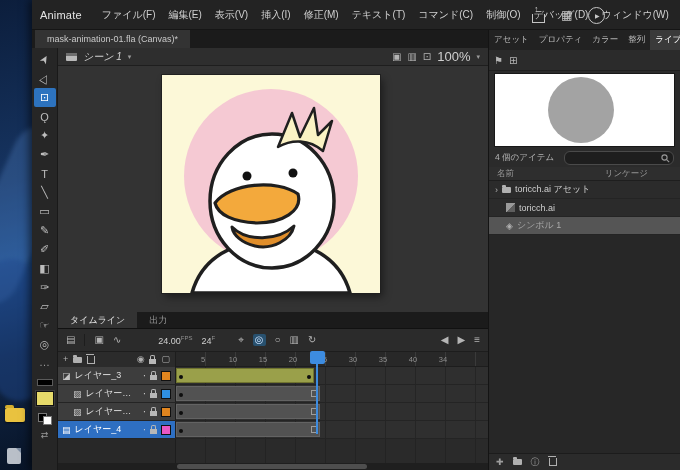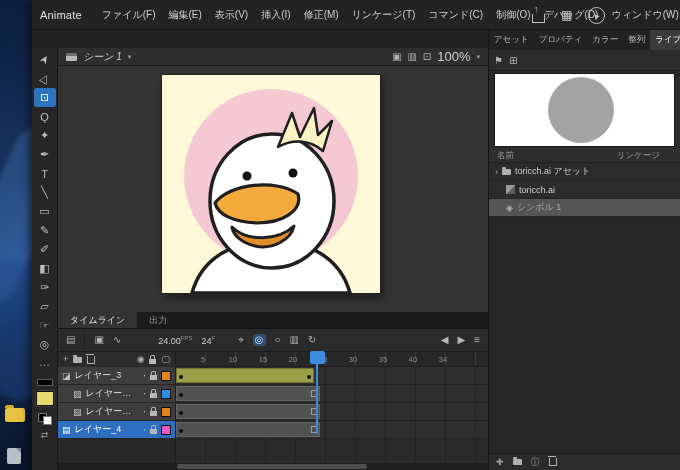--- a/index.html
+++ b/index.html
@@ -116,21 +116,21 @@
   .rp-select{flex:1;height:14px;background:#1f1f1f;border:1px solid #4d4d4d;border-radius:2px;font-size:8.5px;color:#d5d5d5;display:flex;align-items:center;padding:0 5px;white-space:nowrap;overflow:hidden;}
   .rp-select .chev{margin-left:auto;}
   .rp-ic{font-size:10px;color:#b5b5b5;}
   .rp-preview{margin:2px 5px;height:72px;background:#ffffff;position:relative;border:1px solid #181818;flex:0 0 auto;}
   .pv-circle{position:absolute;left:53px;top:3px;width:66px;height:66px;border-radius:50%;}
   .rp-countrow{height:18px;display:flex;align-items:center;padding:0 6px;font-size:8.5px;color:#b5b5b5;flex:0 0 auto;}
   .rp-search{margin-left:auto;width:108px;height:12px;background:#1e1e1e;border:1px solid #4a4a4a;border-radius:6px;position:relative;}
   .rp-search input{position:absolute;left:4px;top:0;width:88px;height:10px;background:transparent;border:none;outline:none;color:#ddd;font-size:8px;}
   .rp-search svg{position:absolute;right:3px;top:2px;}
   .rp-cols{height:13px;display:flex;align-items:center;padding:0 8px;font-size:8.5px;color:#9d9d9d;background:#2e2e2e;border-bottom:1px solid #1e1e1e;flex:0 0 auto;gap:24px;}
-  .rp-cols .push2{margin-left:auto;margin-right:12px;}
+  .rp-cols .push2{margin-left:auto;margin-right:24px;}
   .rp-row{height:17px;display:flex;align-items:center;gap:4px;padding:0 6px;font-size:9px;color:#cfcfcf;background:#2b2b2b;border-bottom:1px solid #242424;flex:0 0 auto;white-space:nowrap;overflow:hidden;}
   .rp-row.indent{padding-left:17px;}
   .rp-row.selected{background:#555555;color:#ababab;}
   .rp-chev{font-size:9px;color:#b0b0b0;}
   .gfx-ic{width:9px;height:9px;background:linear-gradient(135deg,#9a9a9a 55%,#5e5e5e 55%);flex:0 0 auto;}
   .sym-ic{font-size:9px;color:#b0b0b0;}
   .rp-fill{flex:1;background:#272727;}
   .rp-bottom{height:16px;border-top:1px solid #1c1c1c;display:flex;align-items:center;gap:9px;padding:0 7px;background:#2b2b2b;flex:0 0 auto;color:#9d9d9d;}
   .rb-ic{font-size:9px;color:#9d9d9d;line-height:1;}
 </style>
@@ -148,37 +148,42 @@
 
   <div id="window">
 
     <div id="menubar">
       <span id="applogo">Animate</span>
       <span class="menu-item">ファイル(F)</span>
       <span class="menu-item">編集(E)</span>
       <span class="menu-item">表示(V)</span>
       <span class="menu-item">挿入(I)</span>
       <span class="menu-item">修正(M)</span>
-      <span class="menu-item">リンケージ(T)</span>
+      <span class="menu-item">テキスト(T)</span>
       <span class="menu-item">コマンド(C)</span>
       <span class="menu-item">制御(O)</span>
       <span class="menu-item">デバッグ(D)</span>
       <span class="menu-item">ウィンドウ(W)</span>
 
       <div id="menubar-right">
         <span class="sharebox">
             <b>↑</b>
           </span>
         <span class="ws-ic">▦</span>
         <span class="testcirc">
             <b>▶</b>
           </span>
       </div>
     </div>
 
+    <div id="doctabbar">
+      <div id="doctab">
+        <span>mask-animation-01.fla (Canvas)*</span>
+      </div>
+    </div>
 
     <div id="toolbar">
       <span class="tool">
           <b class="rot">➤</b>
         </span>
       <span class="tool">
           <b class="rot">▷</b>
         </span>
       <span class="tool sel">
           <b>⊡</b>
@@ -386,20 +391,30 @@
         <span class="rp-tab active">ライブラリ</span>
 
       </div>
       <div class="rp-docrow">
         <span class="rp-ic">⚑</span>
         <span class="rp-ic">⊞</span>
       </div>
       <div class="rp-preview">
         <div class="pv-circle" style="background: rgb(163, 163, 163);"></div>
       </div>
+      <div class="rp-countrow">
+        <span>4 個のアイテム</span>
+        <span class="rp-search">
+          <input placeholder="" style="">
+          <svg width="9" height="9" viewBox="0 0 9 9">
+              <circle cx="3.5" cy="3.5" r="2.6" fill="none" stroke="#9a9a9a" stroke-width="1.1"></circle>
+              <line x1="5.6" y1="5.6" x2="8.2" y2="8.2" stroke="#9a9a9a" stroke-width="1.1"></line>
+            </svg>
+        </span>
+      </div>
       <div class="rp-cols">
         <span>名前</span>
         <span class="push2">リンケージ</span>
       </div>
       <div class="rp-row">
         <span class="rp-chev">›</span>
         <span class="mini-folder"></span>
         <span>toricch.ai アセット</span>
       </div>
       <div class="rp-row indent">

